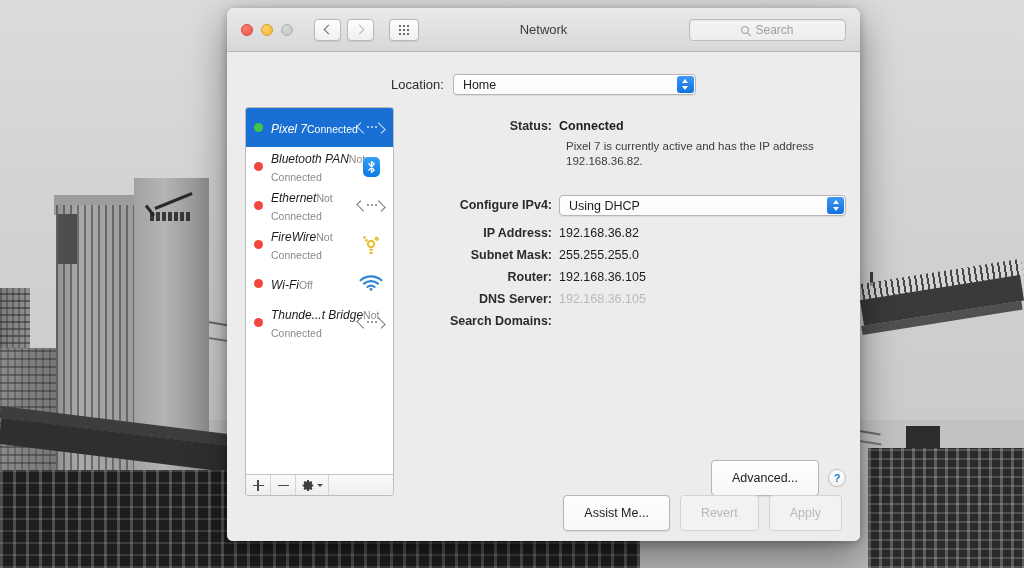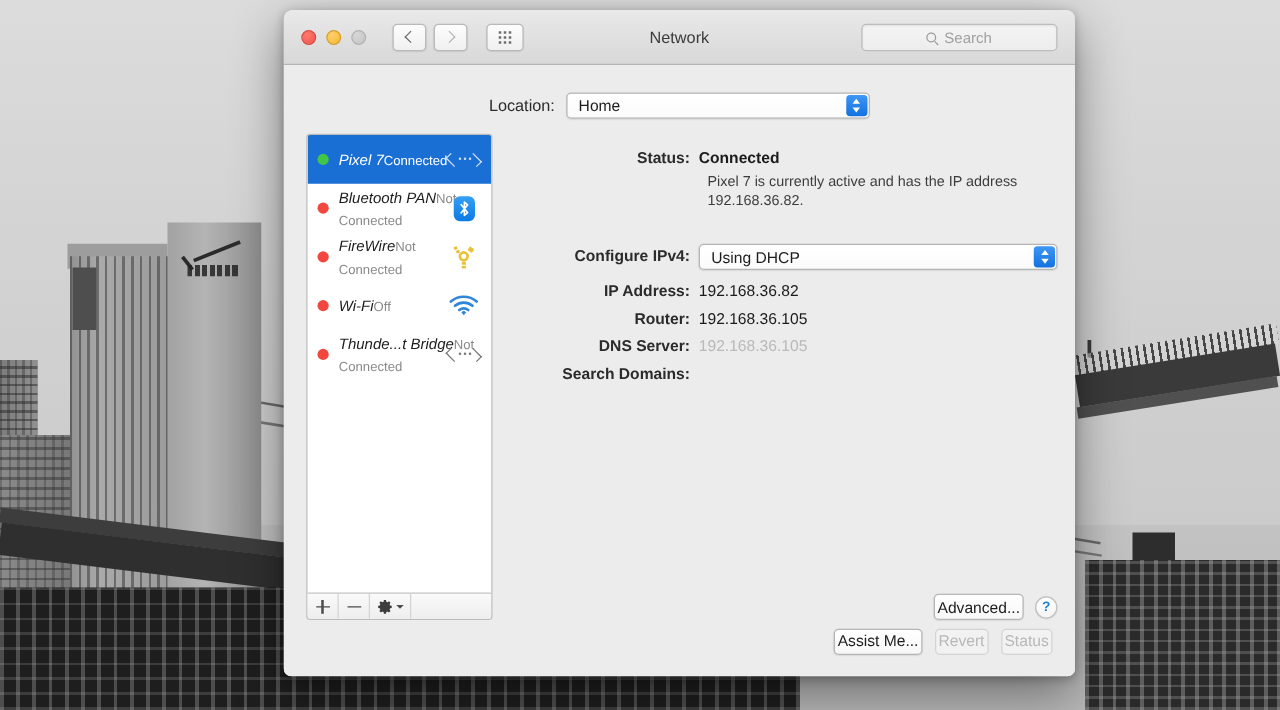--- a/index.html
+++ b/index.html
@@ -314,21 +314,21 @@
   #ipv4-row { margin-top:26px; align-items:center; display:flex; }
   #ipv4-row .dlabel { line-height:21px; }
   #ipv4-popup { width:287px; }
   .spacer-sm { height:6px; }
 
   
   #adv-row {
     position:absolute; right:0; bottom:0; display:flex; align-items:center; gap:9px;
   }
   .btn {
-    height:21px; padding:0 2px; border-radius:4px;
+    height:36px; padding:0 20px; border-radius:4px;
     background: linear-gradient(180deg,#ffffff,#f7f7f7);
     border:.5px solid #b6b6b6; box-shadow:0 .5px 1px rgba(0,0,0,.08);
     font-size:12.5px; color:#1d1d1d;
     display:flex; align-items:center; justify-content:center; white-space:nowrap;
   }
   .btn.disabled { color:#b8b8b8; background:#f2f2f2; border-color:#d3d3d3; box-shadow:none; }
   #help-btn {
     width:18px; height:18px; border-radius:50%;
     background: linear-gradient(180deg,#ffffff,#f4f4f4);
     border:.5px solid #c0c0c0; box-shadow:0 .5px 1px rgba(0,0,0,.08);
@@ -447,20 +447,35 @@
                 <span class="svc-icon">
                   <span class="ico-bt">
                     <svg width="9" height="14" viewBox="0 0 10 16">
                       <path d="M2 4.2 8 11.6 5 14V2l3 2.4L2 11.8" fill="none" stroke="#fff" stroke-width="1.5" stroke-linejoin="round" stroke-linecap="round"></path>
                     </svg>
                   </span>
                 </span>
               </div>
               <div class="svc">
                 <span class="dot red"></span>
+                <span class="svc-text"><span class="svc-name">Ethernet</span><span class="svc-status">Not Connected</span></span>
+                <span class="svc-icon">
+                  <span class="ico-eth">
+                    <i class="lt"></i>
+                    <span class="dots">
+                      <i></i>
+                      <i></i>
+                      <i></i>
+                    </span>
+                    <i class="rt"></i>
+                  </span>
+                </span>
+              </div>
+              <div class="svc">
+                <span class="dot red"></span>
                 <span class="svc-text"><span class="svc-name">FireWire</span><span class="svc-status">Not Connected</span></span>
                 <span class="svc-icon">
                   <span class="ico-fw"><svg width="22" height="22" viewBox="0 0 24 24">
                       <circle cx="12" cy="11" r="3.4" fill="none" stroke="#e8c23a" stroke-width="2.4"></circle>
                       <rect x="3.5" y="2.5" width="3" height="2.6" rx=".6" fill="#e8c23a" transform="rotate(-28 5 4)"></rect>
                       <rect x="5.5" y="5.6" width="3" height="2.6" rx=".6" fill="#e8c23a" transform="rotate(-28 7 7)"></rect>
                       <rect x="16" y="3" width="4.6" height="4" rx=".8" fill="#e8c23a" transform="rotate(32 18 5)"></rect>
                       <rect x="10.3" y="16" width="3.6" height="2.4" rx=".5" fill="#e8c23a"></rect>
                       <rect x="10.3" y="19.3" width="3.6" height="2.4" rx=".5" fill="#e8c23a"></rect>
                     </svg></span>
@@ -532,20 +547,24 @@
             </div>
           </div>
 
           <div class="spacer-sm"></div>
           <div id="detail-rows">
               <div class="drow">
                 <span class="dlabel">IP Address:</span>
                 <span class="dvalue">192.168.36.82</span>
               </div>
               <div class="drow">
+                <span class="dlabel">Subnet Mask:</span>
+                <span class="dvalue">255.255.255.0</span>
+              </div>
+              <div class="drow">
                 <span class="dlabel">Router:</span>
                 <span class="dvalue">192.168.36.105</span>
               </div>
               <div class="drow">
                 <span class="dlabel">DNS Server:</span>
                 <span class="dvalue dim">192.168.36.105</span>
               </div>
               <div class="drow">
                 <span class="dlabel">Search Domains:</span>
                 <span class="dvalue"></span>
@@ -555,18 +574,18 @@
           <div id="adv-row">
             <div class="btn">Advanced...</div>
             <div id="help-btn">?</div>
           </div>
         </div>
       </div>
 
       <div id="bottom-bar">
         <div class="btn">Assist Me...</div>
         <div class="btn disabled">Revert</div>
-        <div class="btn disabled">Status</div>
+        <div class="btn disabled">Apply</div>
       </div>
 
     </div>
   </div>
 </div>
 
 </body></html>

